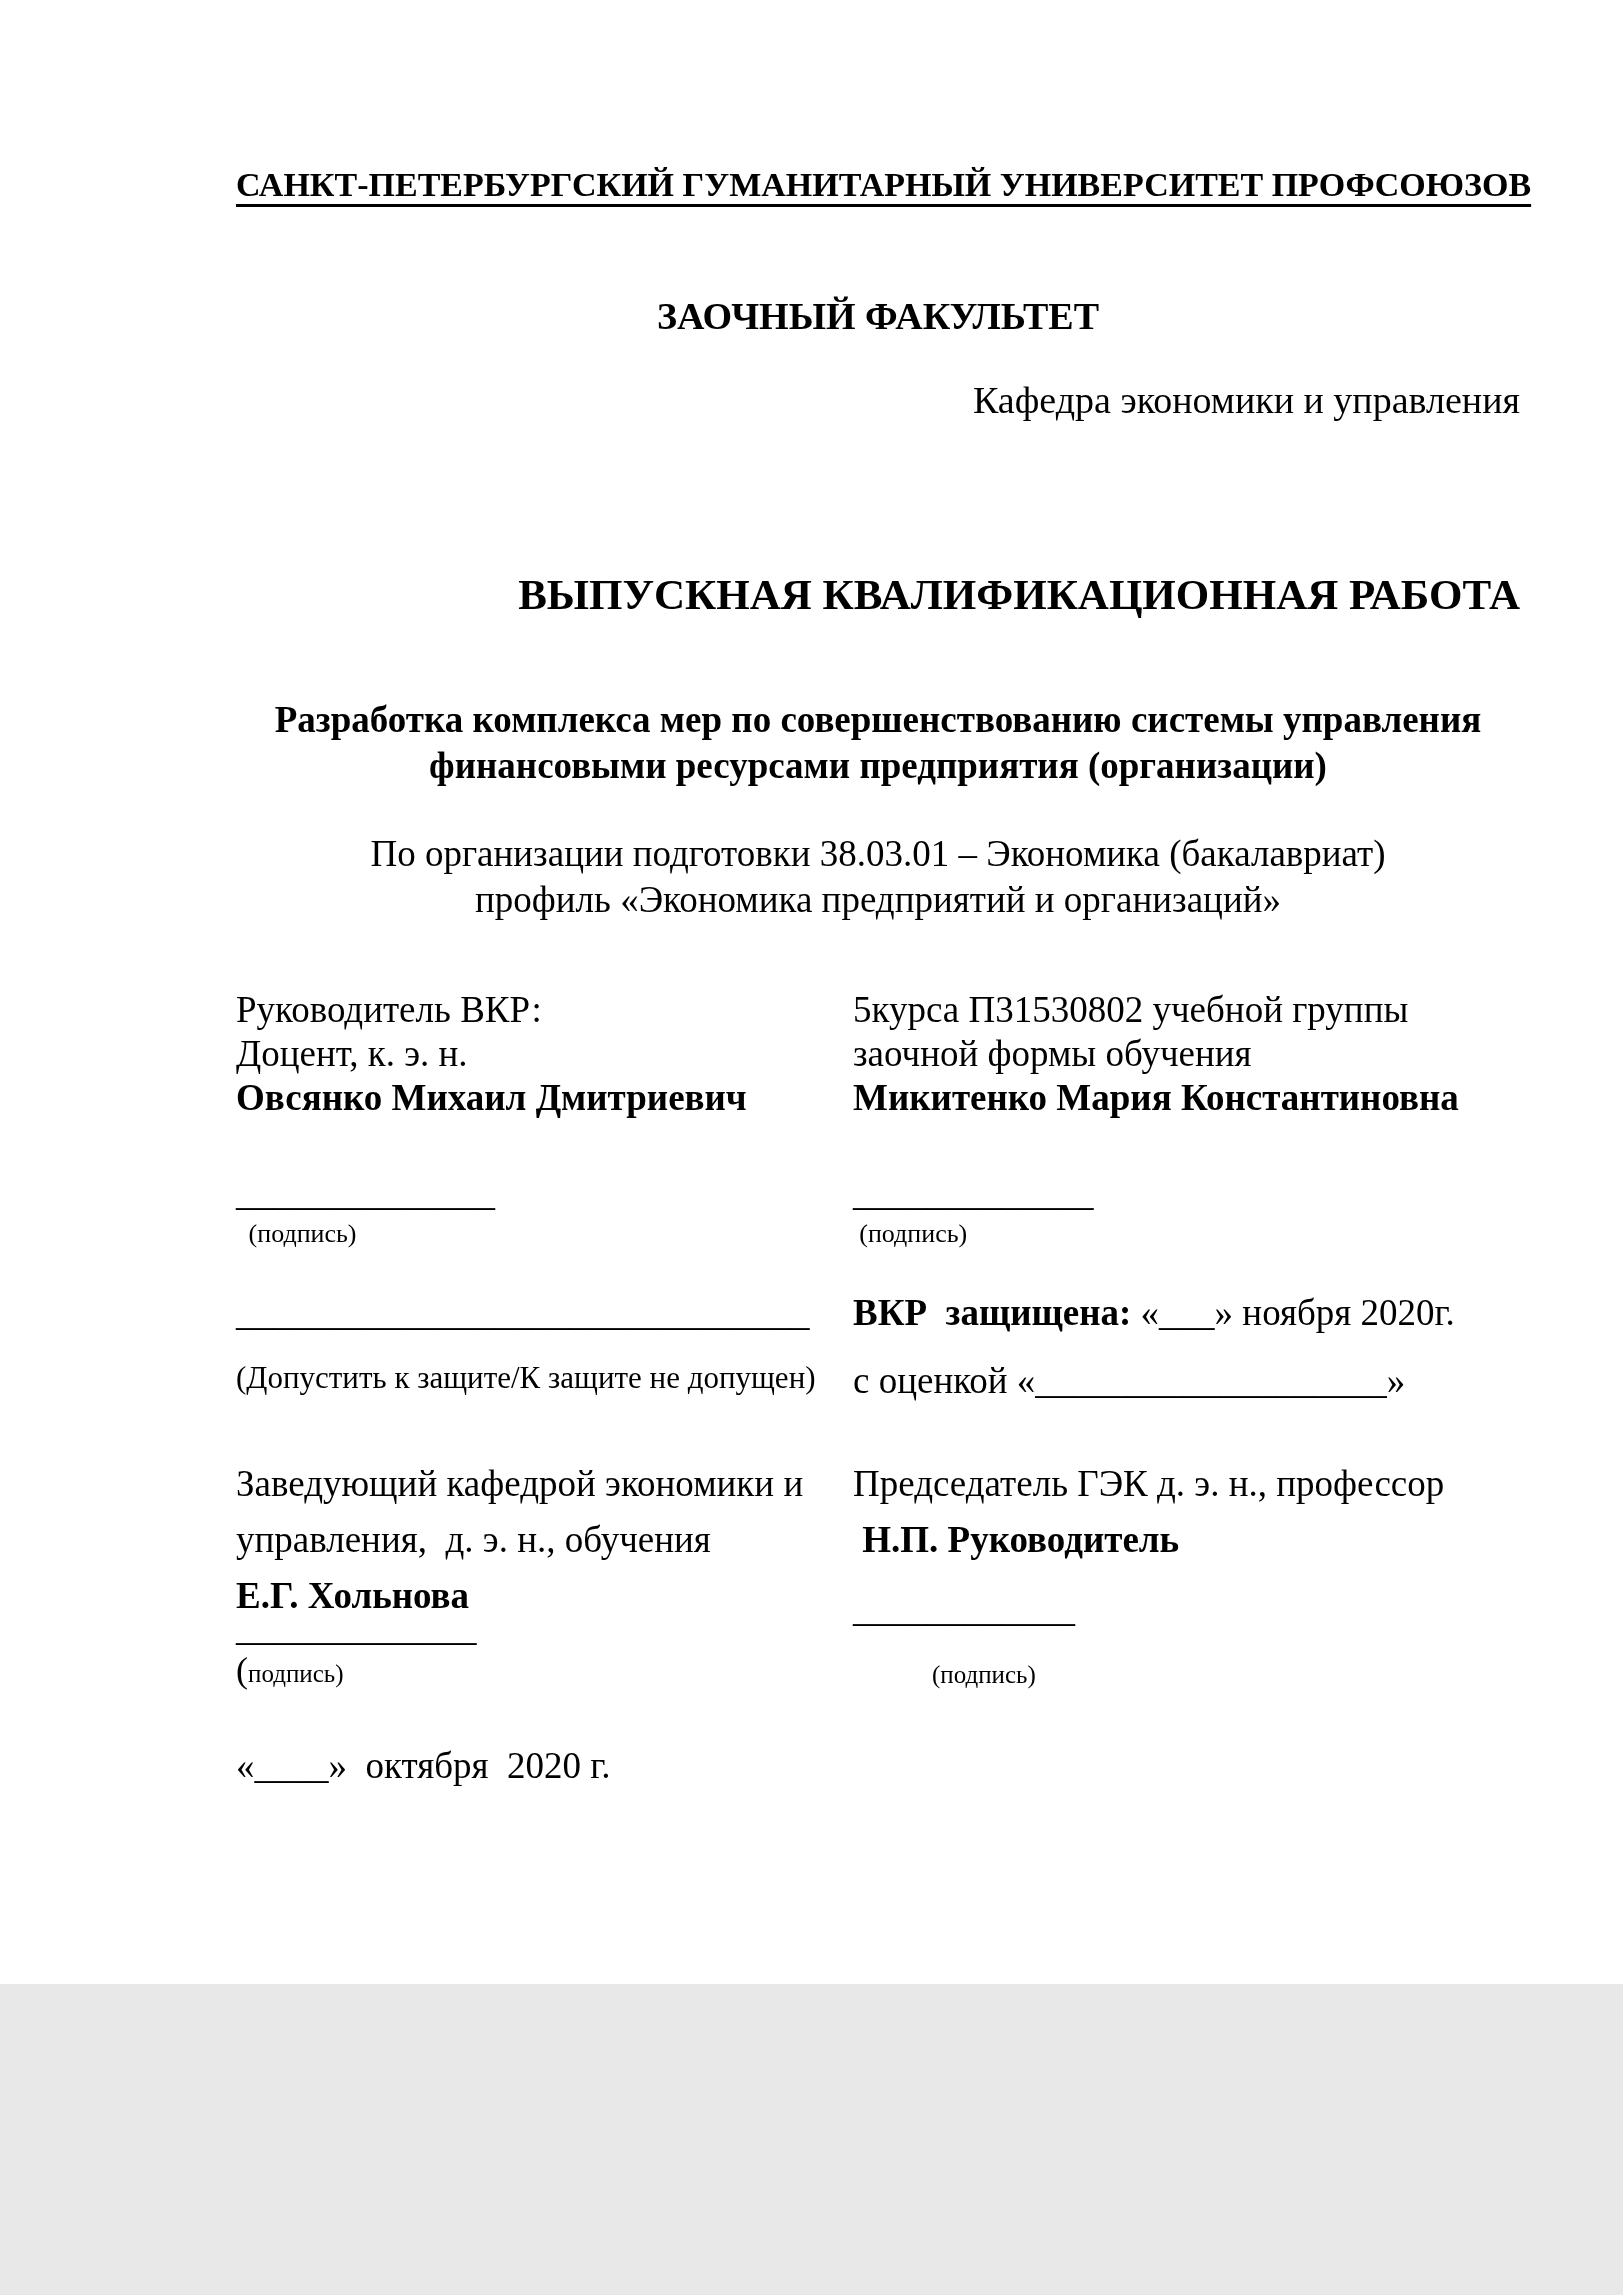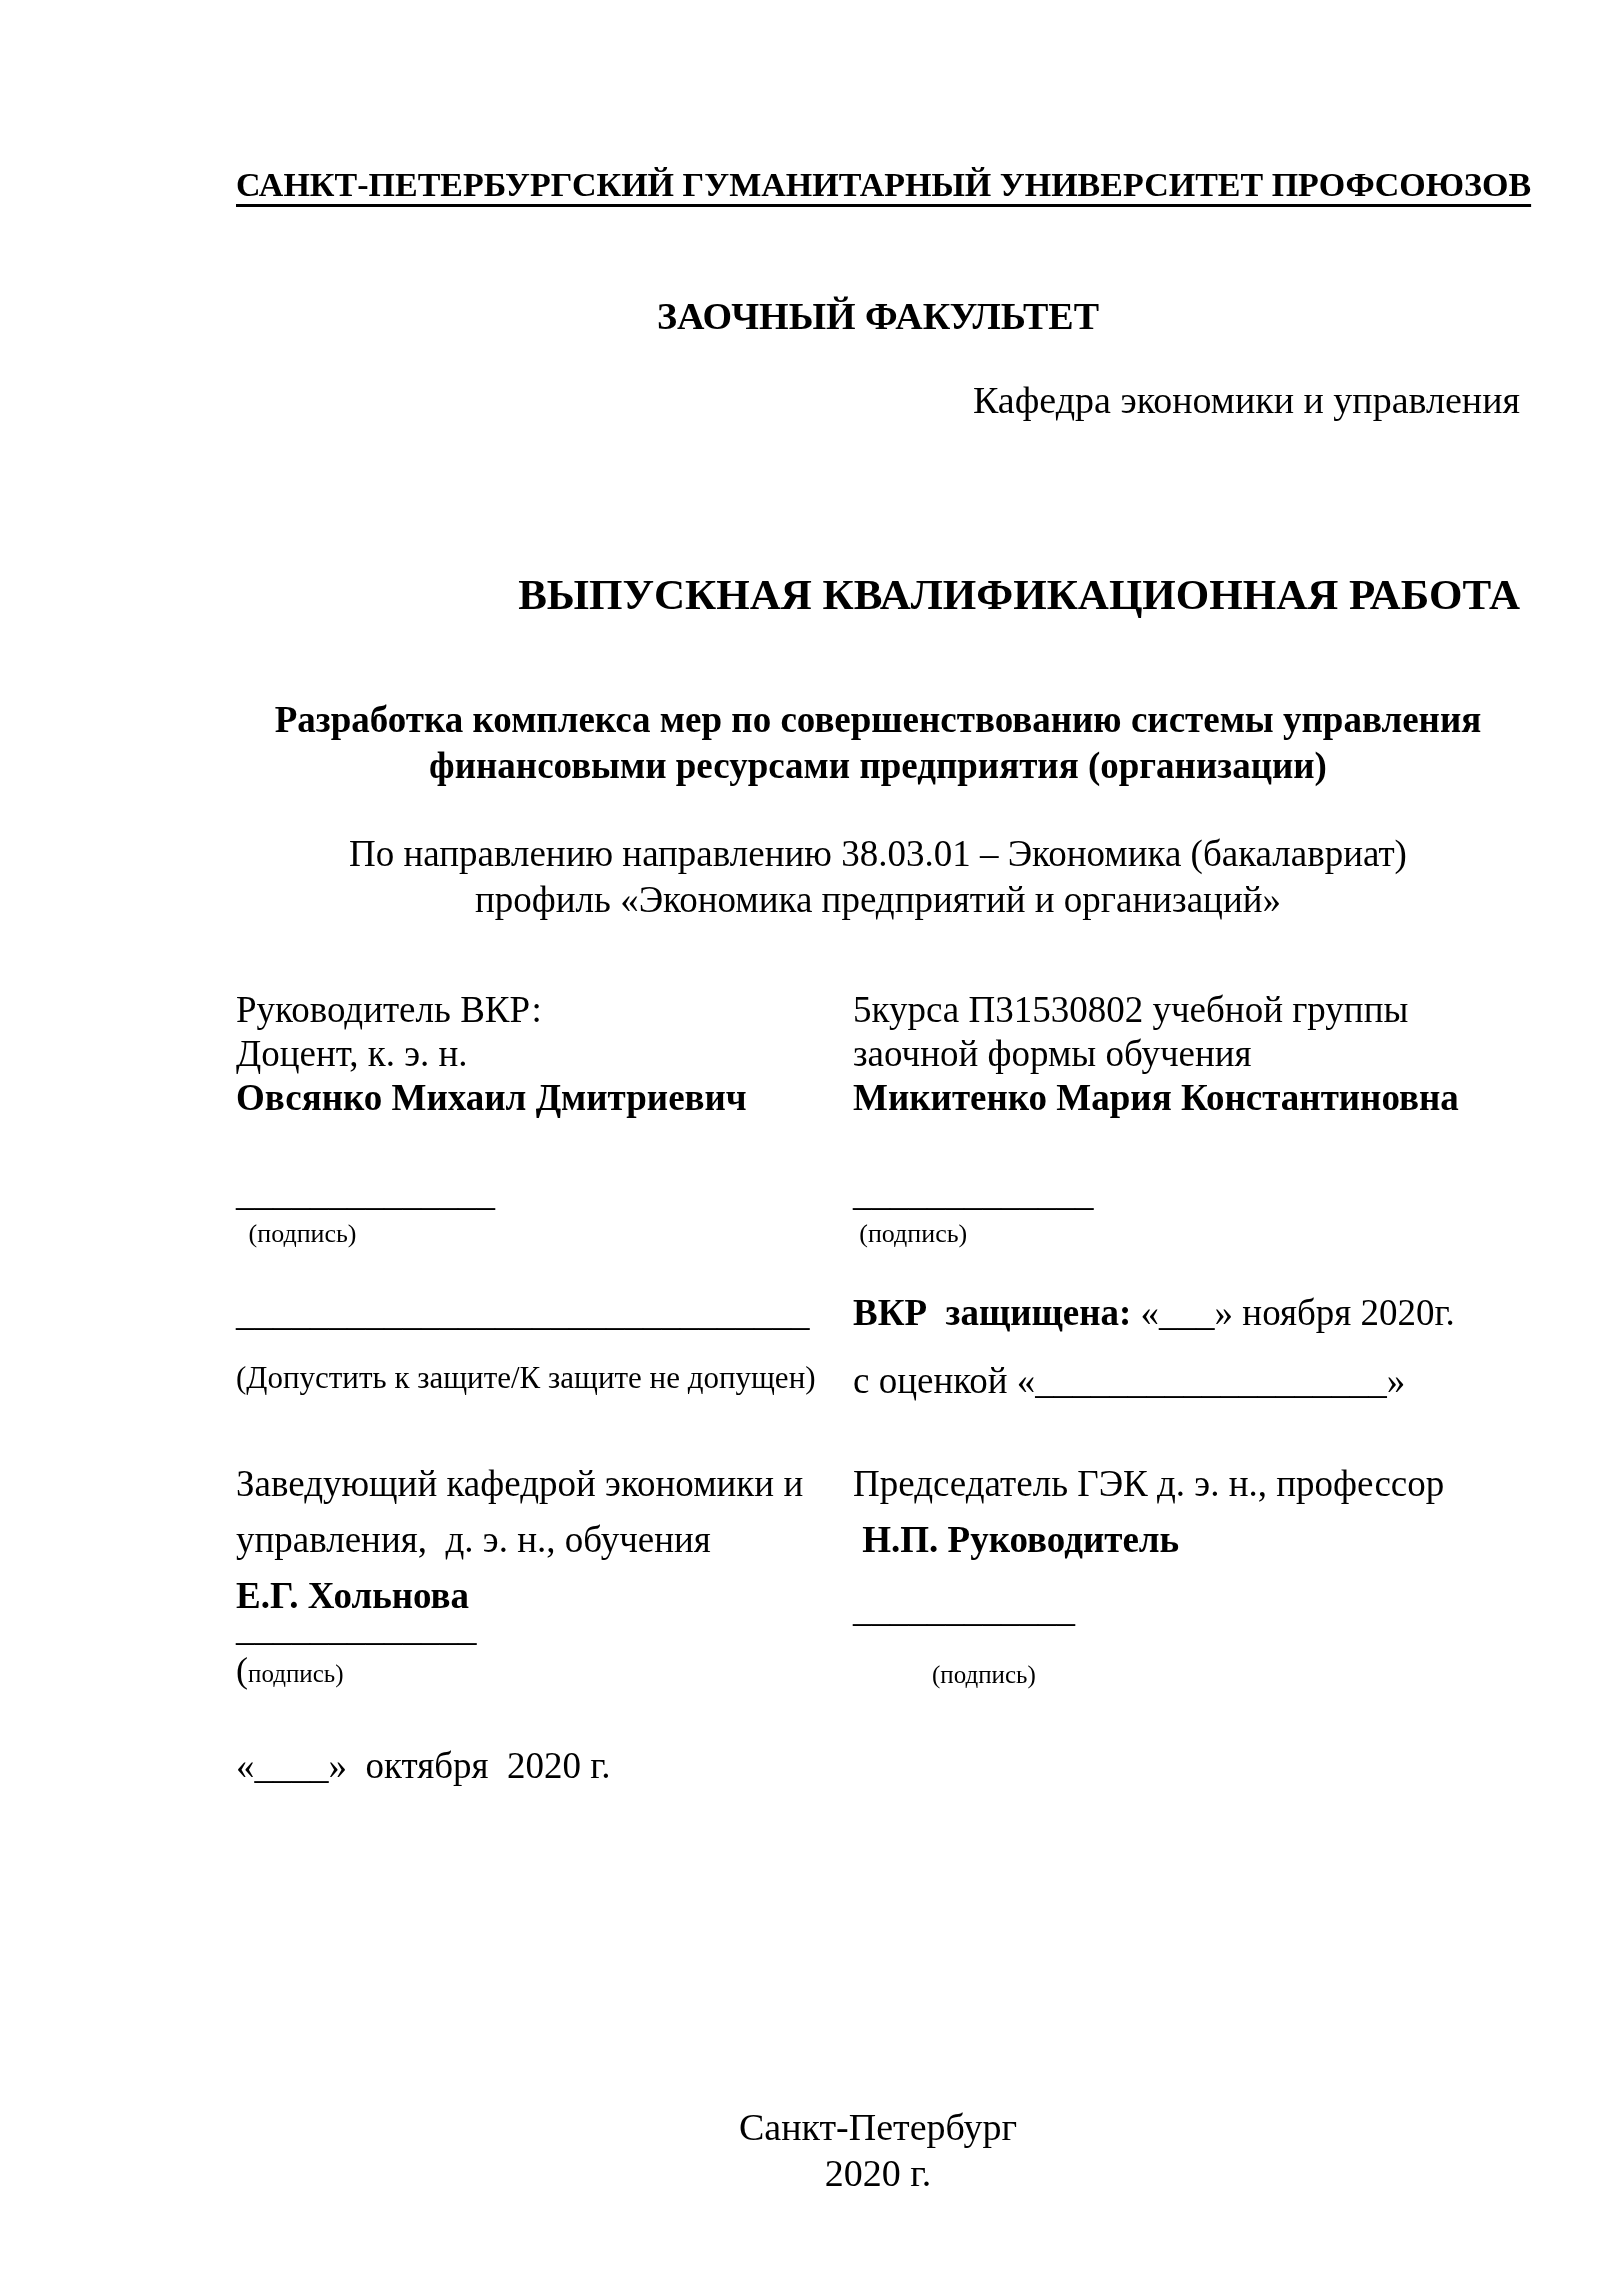--- a/index.html
+++ b/index.html
@@ -1,19 +1,19 @@
 <!DOCTYPE html>
 <html style="font-size:12.6px"><head>
 <meta charset="utf-8">
 <style>
   html, body { margin: 0; padding: 0; background: #e8e8e8; }
   .page {
     position: relative;
     width: 1623px;
-    height: 2295px;
+    height: 1984px;
     background: #ffffff;
     color: #000000;
     font-family: "Liberation Serif", "DejaVu Serif", serif;
     overflow: hidden;
   }
   .abs { position: absolute; }
   .content { left: 236px; width: 1284px; }
   .line { white-space: pre; }
 
   .u-heading {
@@ -103,21 +103,21 @@
   <div class="abs content department line">Кафедра экономики и управления</div>
 
   <div class="abs content work-type line">ВЫПУСКНАЯ КВАЛИФИКАЦИОННАЯ РАБОТА</div>
 
   <div class="abs content topic">
     <div class="line">Разработка комплекса мер по совершенствованию системы управления</div>
     <div class="line">финансовыми ресурсами предприятия (организации)</div>
   </div>
 
   <div class="abs content direction">
-    <div class="line">По направлению направлению 38.03.01 – Экономика (бакалавриат)</div>
+    <div class="line">По организации подготовки 38.03.01 – Экономика (бакалавриат)</div>
     <div class="line">профиль «Экономика предприятий и организаций»</div>
   </div>
 
   <div class="abs col-left top-people pblock">
     <div class="line">Руководитель ВКР:</div>
     <div class="line">Доцент, к. э. н.</div>
     <div class="line b">Овсянко Михаил Дмитриевич</div>
   </div>
 
   <div class="abs col-right top-people pblock">

